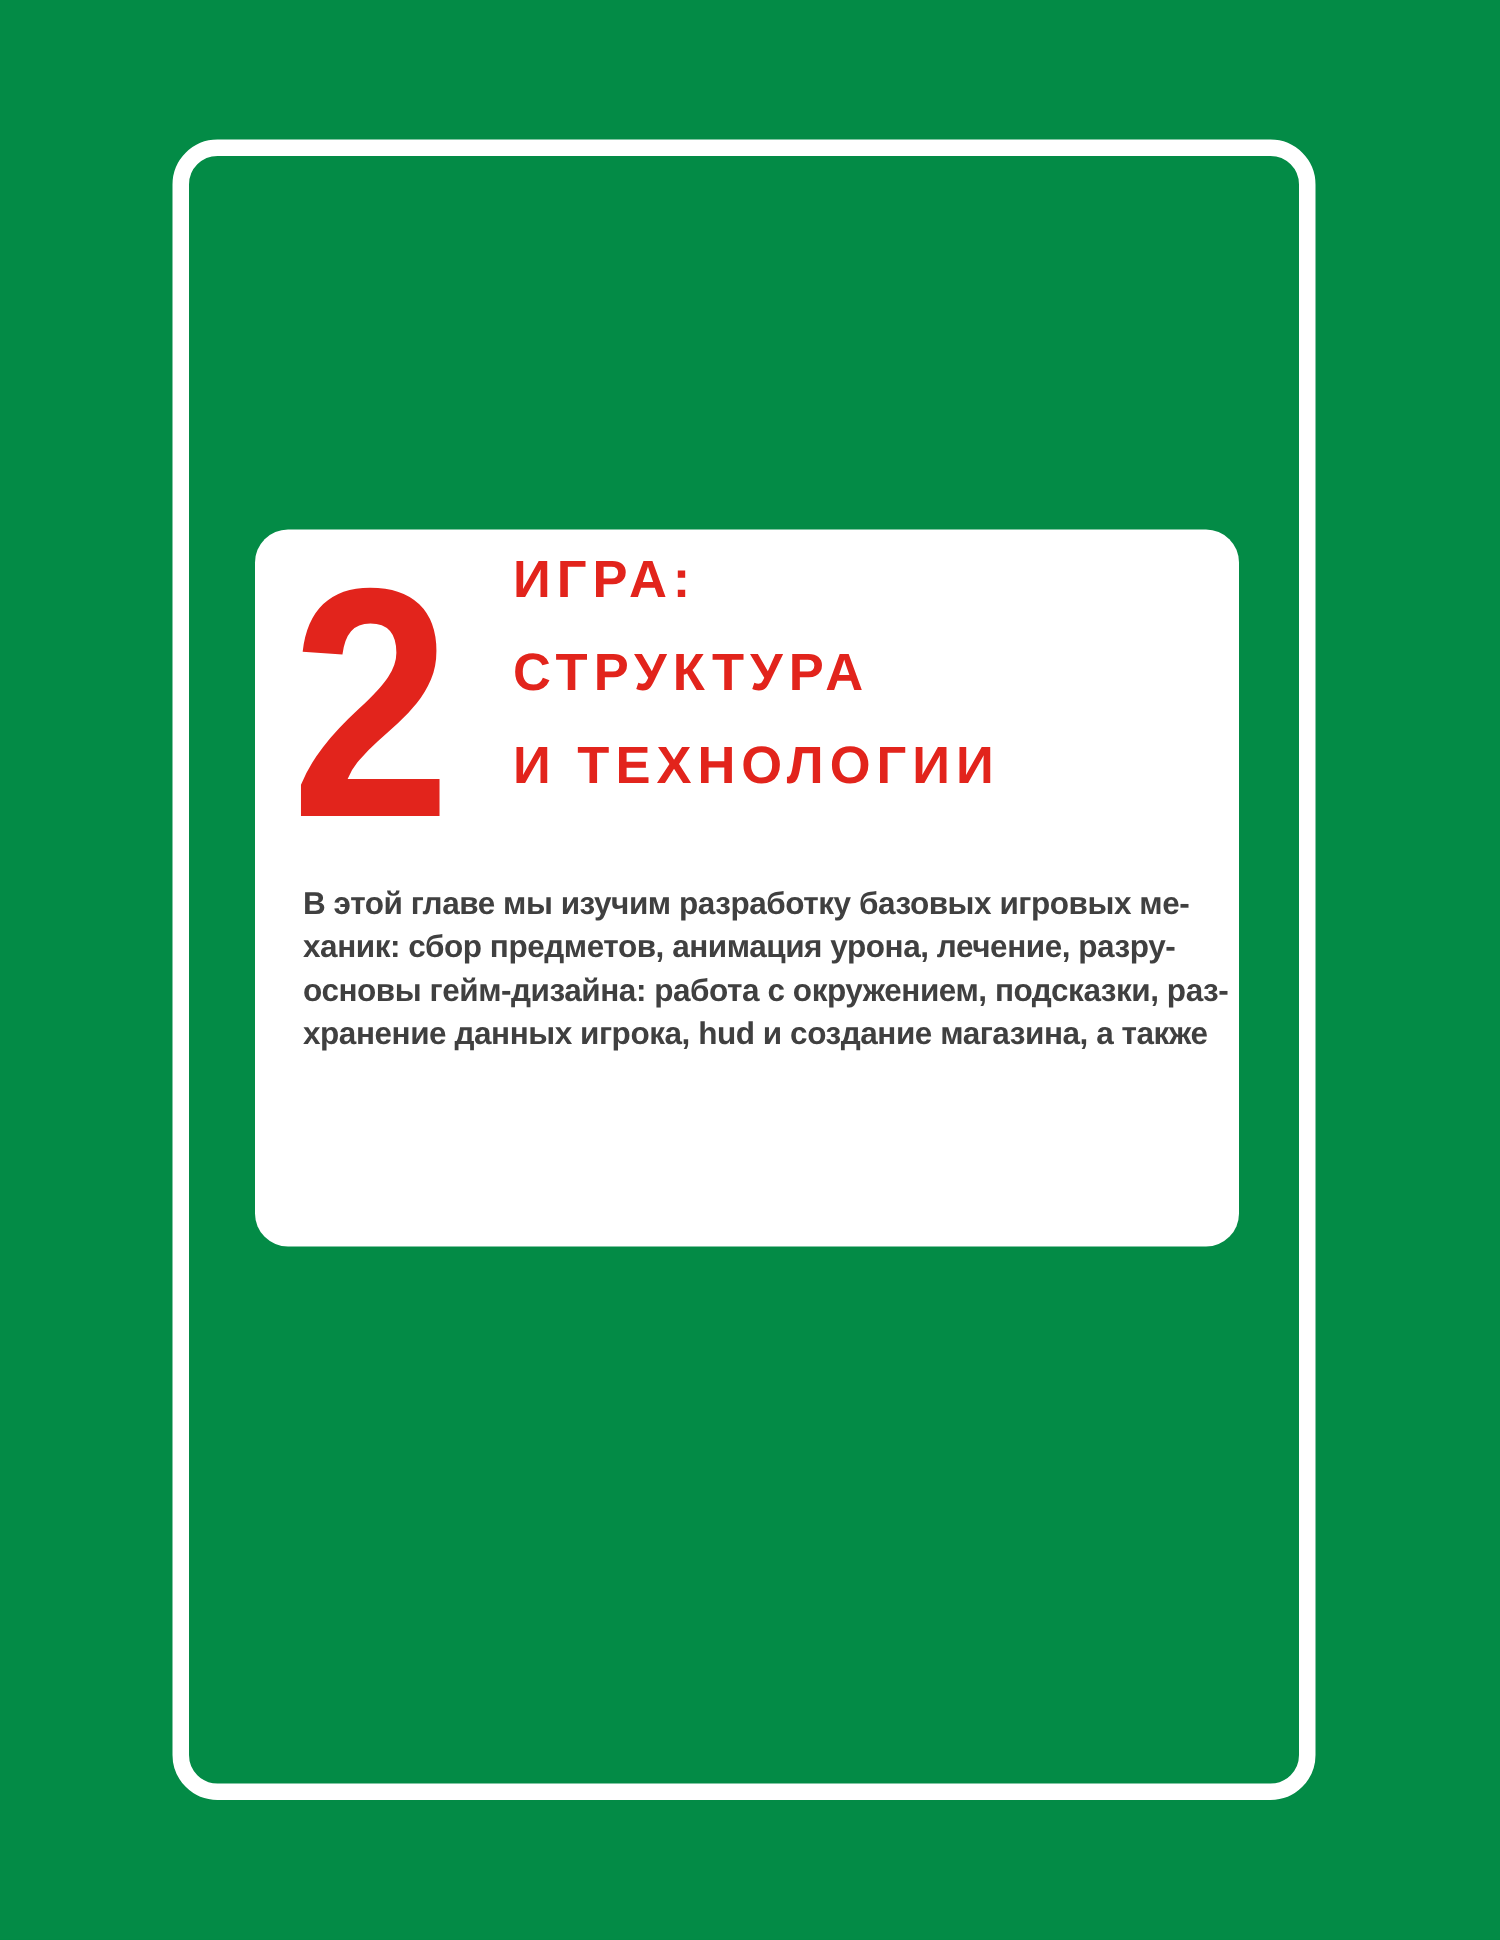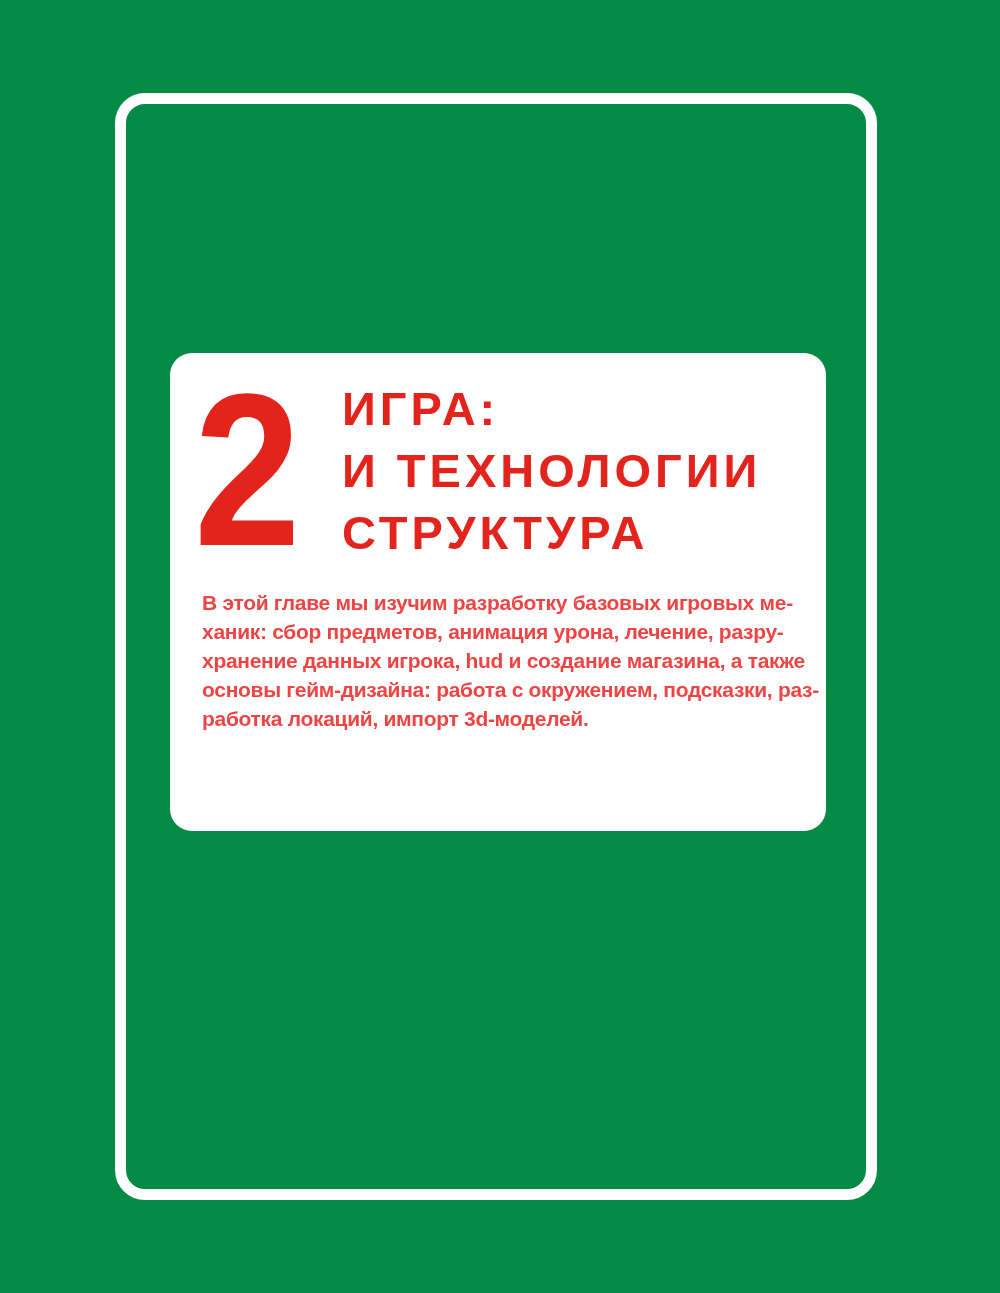--- a/index.html
+++ b/index.html
@@ -46,35 +46,35 @@
     line-height: 1;
     font-weight: 700;
     color: #e2241c;
     transform: scaleX(0.88);
     transform-origin: left top;
     letter-spacing: 0;
   }
   .chapter-title {
     position: absolute;
     left: 172px;
-    top: 25px;
+    top: 3px;
     color: #e2241c;
-    font-size: 47px;
+    font-size: 35px;
     line-height: 62px;
     font-weight: 700;
     letter-spacing: 4px;
     text-transform: uppercase;
     white-space: nowrap;
   }
   .chapter-intro {
     position: absolute;
     left: 32px;
     top: 235px;
     width: 600px;
-    color: #ef4444;
+    color: #404040;
     font-size: 21px;
     line-height: 29px;
     font-weight: 700;
     letter-spacing: -0.3px;
   }
   .intro-line {
     white-space: nowrap;
   }
 </style>
 </head>
@@ -83,27 +83,26 @@
 <div class="page">
 
   <div class="frame"></div>
 
   <div class="card">
 
     <div class="chapter-number">2</div>
 
     <div class="chapter-title">
       <div class="title-line">ИГРА:</div>
+      <div class="title-line">СТРУКТУРА</div>
       <div class="title-line">И ТЕХНОЛОГИИ</div>
-      <div class="title-line">СТРУКТУРА</div>
     </div>
 
     <div class="chapter-intro">
       <div class="intro-line">В этой главе мы изучим разработку базовых игровых ме-</div>
       <div class="intro-line">ханик: сбор предметов, анимация урона, лечение, разру-</div>
+      <div class="intro-line">основы гейм-дизайна: работа с окружением, подсказки, раз-</div>
       <div class="intro-line">хранение данных игрока, hud и создание магазина, а также</div>
-      <div class="intro-line">основы гейм-дизайна: работа с окружением, подсказки, раз-</div>
-      <div class="intro-line">работка локаций, импорт 3d-моделей.</div>
     </div>
 
   </div>
 
 </div>
 
 </body></html>

